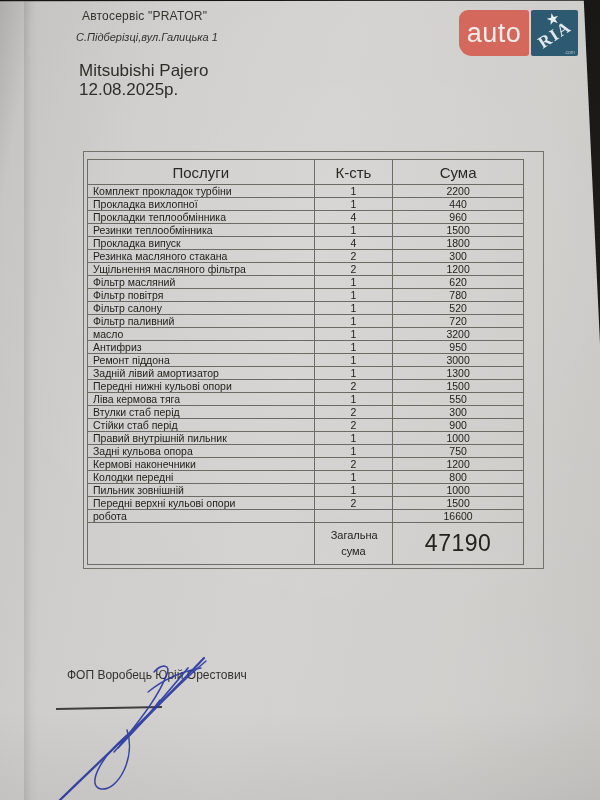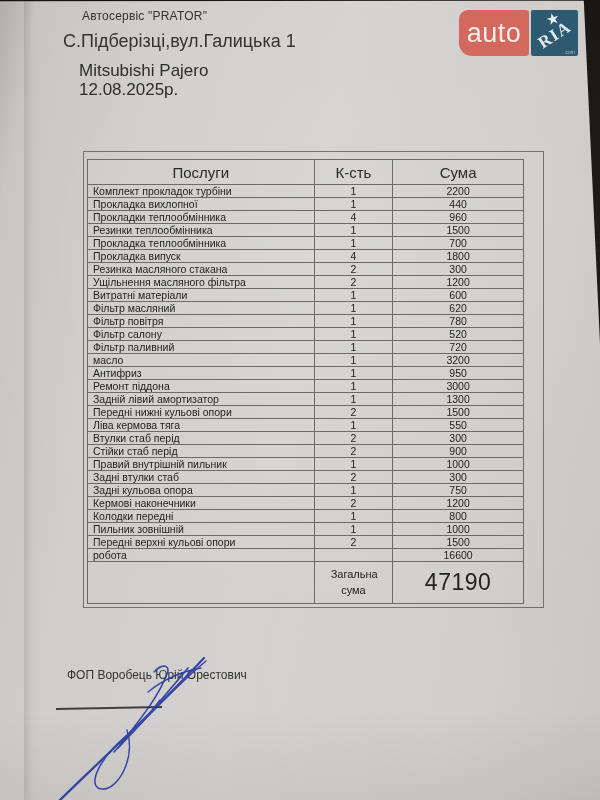--- a/index.html
+++ b/index.html
@@ -22,21 +22,21 @@
     content: ""; position: absolute; left: 24px; top: 0; width: 14px; height: 100%;
     background: linear-gradient(90deg, rgba(0,0,0,0.10), rgba(0,0,0,0.02) 55%, rgba(0,0,0,0));
   }
   .paper::after { 
     content: ""; position: absolute; left: 0; bottom: 0; width: 100%; height: 90px;
     background: linear-gradient(180deg, rgba(0,0,0,0), rgba(0,0,0,0.05));
   }
   
   .hdr { position: absolute; color: #33332e; }
   .business { left: 82px; top: 9px;  font-size: 12px; letter-spacing: .2px; }
-  .address  { left: 63px; top: 31px; font-size: 18px; }
+  .address  { left: 76px; top: 31px; font-size: 11px; font-style: italic; }
   .vehicle  { left: 79px; top: 50px; font-size: 17px; color: #2e2e29; margin-top: 11px; }
   .svcdate  { left: 79px; top: 80px; font-size: 17px; color: #2e2e29; }
   
   .logo { position: absolute; left: 459px; top: 10px; display: flex; }
   .logo-auto {
     width: 70px; height: 46px; background: #d5685c;
     border-radius: 9px 3px 3px 13px;
     display: flex; align-items: center; justify-content: center;
     color: #f4ece9; font-size: 27px; letter-spacing: .5px;
   }
@@ -119,45 +119,35 @@
             <td class="svc">Прокладки теплообмінника</td>
             <td class="qty">4</td>
             <td class="sum">960</td>
           </tr>
           <tr>
             <td class="svc">Резинки теплообмінника</td>
             <td class="qty">1</td>
             <td class="sum">1500</td>
           </tr>
           <tr>
-            <td class="svc">Прокладка теплообмінника</td>
-            <td class="qty">1</td>
-            <td class="sum">700</td>
-          </tr>
-          <tr>
             <td class="svc">Прокладка випуск</td>
             <td class="qty">4</td>
             <td class="sum">1800</td>
           </tr>
           <tr>
             <td class="svc">Резинка масляного стакана</td>
             <td class="qty">2</td>
             <td class="sum">300</td>
           </tr>
           <tr>
             <td class="svc">Ущільнення масляного фільтра</td>
             <td class="qty">2</td>
             <td class="sum">1200</td>
           </tr>
           <tr>
-            <td class="svc">Витратні матеріали</td>
-            <td class="qty">1</td>
-            <td class="sum">600</td>
-          </tr>
-          <tr>
             <td class="svc">Фільтр масляний</td>
             <td class="qty">1</td>
             <td class="sum">620</td>
           </tr>
           <tr>
             <td class="svc">Фільтр повітря</td>
             <td class="qty">1</td>
             <td class="sum">780</td>
           </tr>
           <tr>
@@ -207,25 +197,20 @@
           </tr>
           <tr>
             <td class="svc">Стійки стаб перід</td>
             <td class="qty">2</td>
             <td class="sum">900</td>
           </tr>
           <tr>
             <td class="svc">Правий внутрішній пильник</td>
             <td class="qty">1</td>
             <td class="sum">1000</td>
-          </tr>
-          <tr>
-            <td class="svc">Задні втулки стаб</td>
-            <td class="qty">2</td>
-            <td class="sum">300</td>
           </tr>
           <tr>
             <td class="svc">Задні кульова опора</td>
             <td class="qty">1</td>
             <td class="sum">750</td>
           </tr>
           <tr>
             <td class="svc">Кермові наконечники</td>
             <td class="qty">2</td>
             <td class="sum">1200</td>

